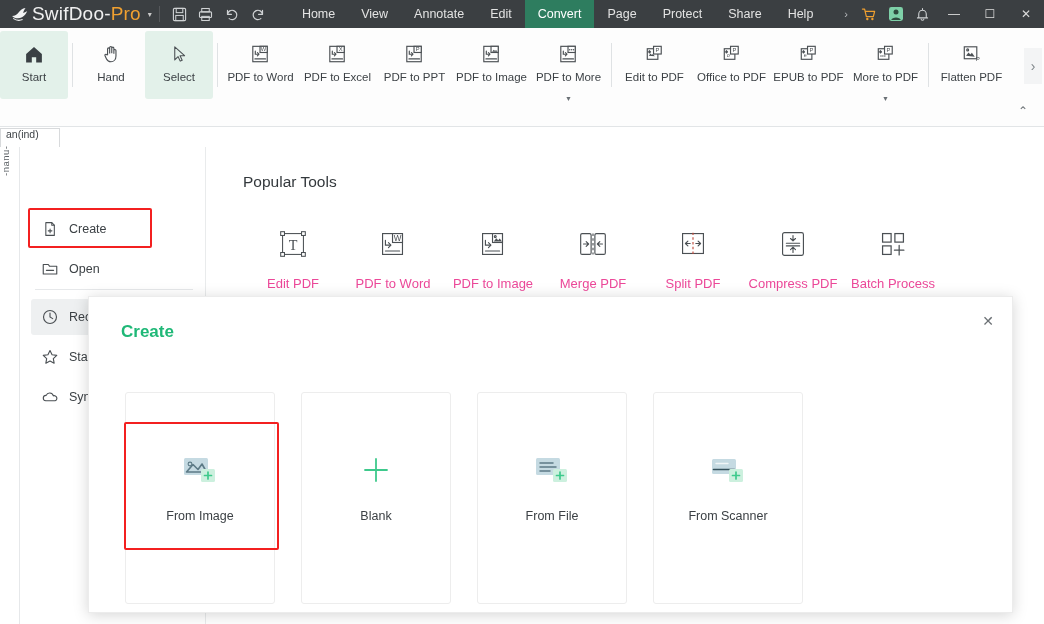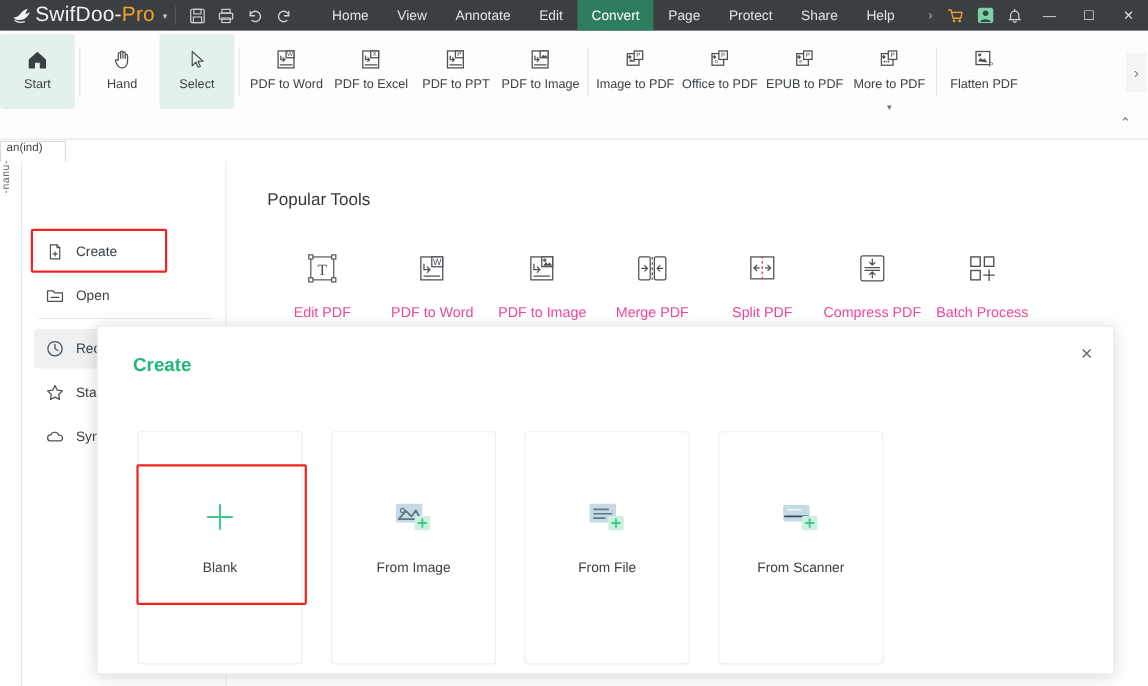--- a/index.html
+++ b/index.html
@@ -309,34 +309,50 @@
             <path d="M7.6 9.5 v3.2 h3.4" stroke-linecap="round"></path>
             <path d="M9.8 11 l1.6 1.7 l-1.6 1.7" stroke-linecap="round" stroke-linejoin="round"></path>
             <rect x="12.5" y="4.5" width="7.5" height="6.4" fill="#fff"></rect>
             <path d="M13.6 10.2 l1.8 -2.2 l1.3 1.4 l1 -1.1 l1.6 1.9 z" fill="#4b5054" stroke="none"></path>
             <path d="M7.2 17.6 h11" stroke-linecap="round"></path>
           </svg>
       </div>
       <div class="rb-lbl">PDF to Image</div>
     </div>
 
+    <div class="rb-item wide">
+      <div class="rb-ico">
+        <svg width="25" height="25" viewBox="0 0 26 26" fill="none" stroke="#4b5054" stroke-width="1.2">
+            <rect x="5" y="4.5" width="15" height="16"></rect>
+            <path d="M7.6 9.5 v3.2 h3.4" stroke-linecap="round"></path>
+            <path d="M9.8 11 l1.6 1.7 l-1.6 1.7" stroke-linecap="round" stroke-linejoin="round"></path>
+            <rect x="12.5" y="4.5" width="7.5" height="6.4" fill="#fff"></rect>
+            <circle cx="14.3" cy="8" r=".75" fill="#4b5054" stroke="none"></circle>
+            <circle cx="16.3" cy="8" r=".75" fill="#4b5054" stroke="none"></circle>
+            <circle cx="18.3" cy="8" r=".75" fill="#4b5054" stroke="none"></circle>
+            <path d="M7.2 17.6 h11" stroke-linecap="round"></path>
+          </svg>
+      </div>
+      <div class="rb-lbl">PDF to More</div>
+      <div class="rb-caret">▼</div>
+    </div>
 
     <div class="rb-sep"></div>
 
     <div class="rb-item wide">
       <div class="rb-ico">
         <svg width="25" height="25" viewBox="0 0 26 26" fill="none" stroke="#4b5054" stroke-width="1.2">
             <rect x="5.5" y="7" width="11" height="11"></rect>
             <rect x="12" y="4.5" width="8" height="8" fill="#fff"></rect>
             <text x="16" y="10.6" font-size="6" fill="#4b5054" stroke="none" text-anchor="middle" font-family="Liberation Sans">P</text>
             <path d="M7 14.4 l1.9 -2.4 l1.4 1.6 l1 -1.2 l2 2.4 z" fill="#4b5054" stroke="none"></path>
             <path d="M6.2 10.2 h2.4 M7.6 9 l1.3 1.2 l-1.3 1.2" stroke-linecap="round" stroke-linejoin="round"></path>
           </svg>
       </div>
-      <div class="rb-lbl">Image to PDF</div>
+      <div class="rb-lbl">Edit to PDF</div>
     </div>
 
     <div class="rb-item wide">
       <div class="rb-ico">
         <svg width="25" height="25" viewBox="0 0 26 26" fill="none" stroke="#4b5054" stroke-width="1.2">
             <rect x="5.5" y="7" width="11" height="11"></rect>
             <rect x="12" y="4.5" width="8" height="8" fill="#fff"></rect>
             <text x="16" y="10.6" font-size="6" fill="#4b5054" stroke="none" text-anchor="middle" font-family="Liberation Sans">P</text>
             <text x="9.5" y="15.8" font-size="5.6" fill="#4b5054" stroke="none" text-anchor="middle" font-family="Liberation Sans">o</text>
             <path d="M6.2 10.2 h2.4 M7.6 9 l1.3 1.2 l-1.3 1.2" stroke-linecap="round" stroke-linejoin="round"></path>
@@ -553,38 +569,38 @@
   </div>
 
   <div class="dialog">
     <div class="dlg-title">Create</div>
     <div class="dlg-close">✕</div>
 
     <div class="dlg-cards">
 
       <div class="dcard">
         <div class="dcard-ico">
-          <svg width="30" height="30" viewBox="0 0 30 30">
-              <path d="M15 4 V26 M4 15 H26" stroke="#3ec98c" stroke-width="1.8" stroke-linecap="round"></path>
-            </svg>
-        </div>
-        <div class="dcard-lbl">Blank</div>
-      </div>
-
-      <div class="dcard">
-        <div class="dcard-ico">
           <svg width="38" height="34" viewBox="0 0 38 34">
             <rect x="3" y="3" width="24" height="17" rx="1.5" fill="#c5dae2"></rect>
             <circle cx="9" cy="9" r="1.9" fill="none" stroke="#5c7a86" stroke-width="1.1"></circle>
             <path d="M5.5 17 L12 9.5 L17 14.5 L21 9 L25.5 17 Z" fill="none" stroke="#5c7a86" stroke-width="1.6" stroke-linejoin="round"></path>
             <rect x="20" y="14" width="14" height="13" rx="1.5" fill="#ccf0de"></rect>
             <path d="M27 17 v7 M23.5 20.5 h7" stroke="#3ec98c" stroke-width="1.7" stroke-linecap="round"></path>
           </svg>
         </div>
         <div class="dcard-lbl">From Image</div>
+      </div>
+
+      <div class="dcard">
+        <div class="dcard-ico">
+          <svg width="30" height="30" viewBox="0 0 30 30">
+              <path d="M15 4 V26 M4 15 H26" stroke="#3ec98c" stroke-width="1.8" stroke-linecap="round"></path>
+            </svg>
+        </div>
+        <div class="dcard-lbl">Blank</div>
       </div>
 
       <div class="dcard">
         <div class="dcard-ico">
           <svg width="38" height="34" viewBox="0 0 38 34">
             <rect x="3" y="3" width="24" height="17" rx="1.5" fill="#c5dae2"></rect>
             <path d="M7 8 h13 M7 12 h16 M7 16 h10" stroke="#5c7a86" stroke-width="1.5" stroke-linecap="round"></path>
             <rect x="20" y="14" width="14" height="13" rx="1.5" fill="#ccf0de"></rect>
             <path d="M27 17 v7 M23.5 20.5 h7" stroke="#3ec98c" stroke-width="1.7" stroke-linecap="round"></path>
           </svg>

